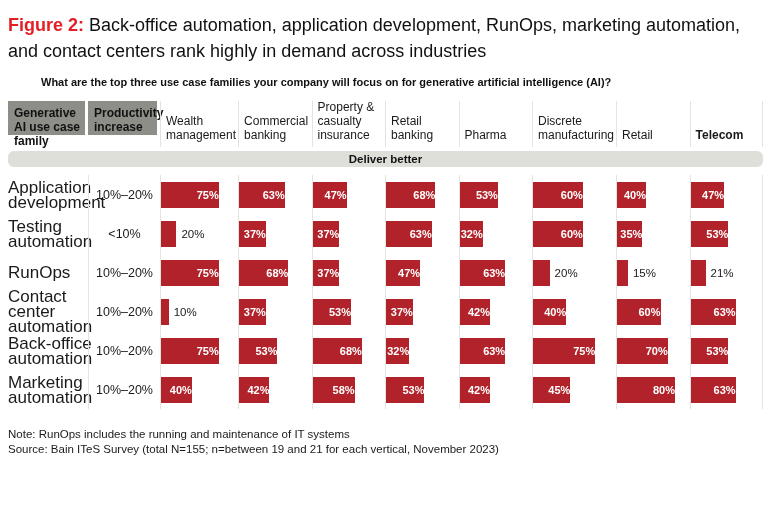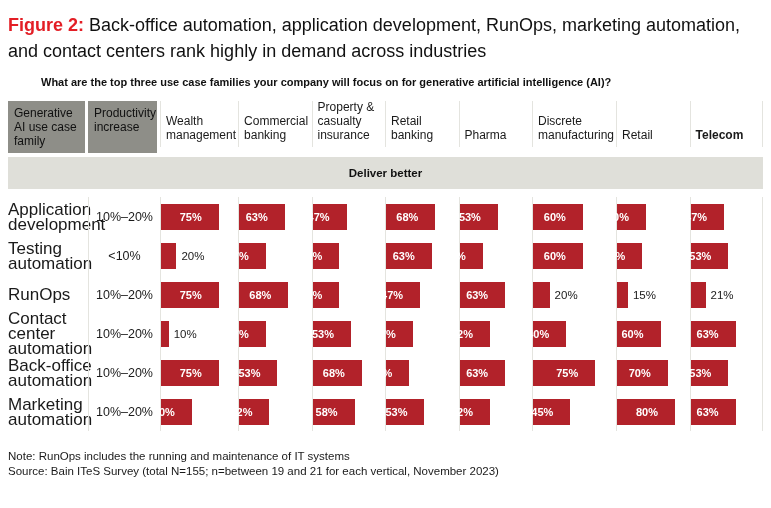--- a/index.html
+++ b/index.html
@@ -14,38 +14,38 @@
   *{box-sizing:border-box;margin:0;padding:0;}
   body{background:#fff;font-family:"Liberation Sans",sans-serif;color:var(--ink);}
   .page{width:771px;height:508px;padding:10px 8px 0;overflow:hidden;background:#fff;}
   .title{font-size:18px;line-height:26px;font-weight:400;color:#111;max-width:742px;margin:2px 0 12px;}
   .fig-label{color:var(--figure-red);font-weight:700;}
   .title-rest{font-weight:400;}
   .question{font-size:11px;font-weight:700;margin-bottom:13px;color:#111;margin-left:33px;}
   .grid{width:755px;display:grid;grid-template-columns:80px 72px repeat(8,1fr);}
   
   .corner{background:var(--corner-gray);color:#111;font-size:12px;line-height:14px;
-          padding:5px 4px 10px 6px;height:52px;margin-right:3px;}
+          padding:5px 4px 10px 6px;height:34px;margin-right:3px;font-weight:bold;}
   .colhead{display:flex;align-items:flex-end;font-size:12px;line-height:14px;
            padding:0 2px 5px 5px;height:46px;border-left:1px solid var(--line);}
   .colhead.last{border-right:1px solid var(--line);font-weight:bold;}
   
-  .band{grid-column:1/-1;height:32px;display:flex;align-items:center;justify-content:center;
-        font-size:11.5px;font-weight:700;color:#111;}
+  .band{grid-column:1/-1;height:16px;display:flex;align-items:center;justify-content:center;
+        font-size:11.5px;font-weight:700;color:#111;border-radius:6px;}
   .band1{background:var(--band-light);margin:4px 0 8px;}
   .band2{background:var(--band-dark);margin:7px 0 12px;}
   
   .rowlabel{display:flex;align-items:center;font-size:17px;line-height:15px;height:39px;padding-right:4px;}
   .prod{display:flex;align-items:center;justify-content:center;font-size:12.5px;height:39px;
         border-left:1px solid var(--line);}
   .barcell{display:flex;align-items:center;height:39px;border-left:1px solid var(--line);}
   .barcell.last{border-right:1px solid var(--line);}
   .bar{height:26px;background:var(--bar-red);display:flex;align-items:center;
        justify-content:flex-end;flex:none;}
-  .bar .inside{color:#fff;font-size:11px;font-weight:700;padding-right:17px;white-space:nowrap;}
+  .bar .inside{color:#fff;font-size:11px;font-weight:700;padding-right:0;white-space:nowrap;}
   .outside{color:var(--ink);font-size:11.5px;margin-left:5px;white-space:nowrap;}
   .notes{margin-top:18px;font-size:11.5px;line-height:15px;color:#1a1a1a;}
 </style>
 </head>
 <body>
 
 <div class="page">
   <h1 class="title"><span class="fig-label">Figure 2:</span><span class="title-rest"> Back-office automation, application development, RunOps, marketing automation, and contact centers rank highly in demand across industries</span></h1>
 
   <div class="question">What are the top three use case families your company will focus on for generative artificial intelligence (AI)?</div>

